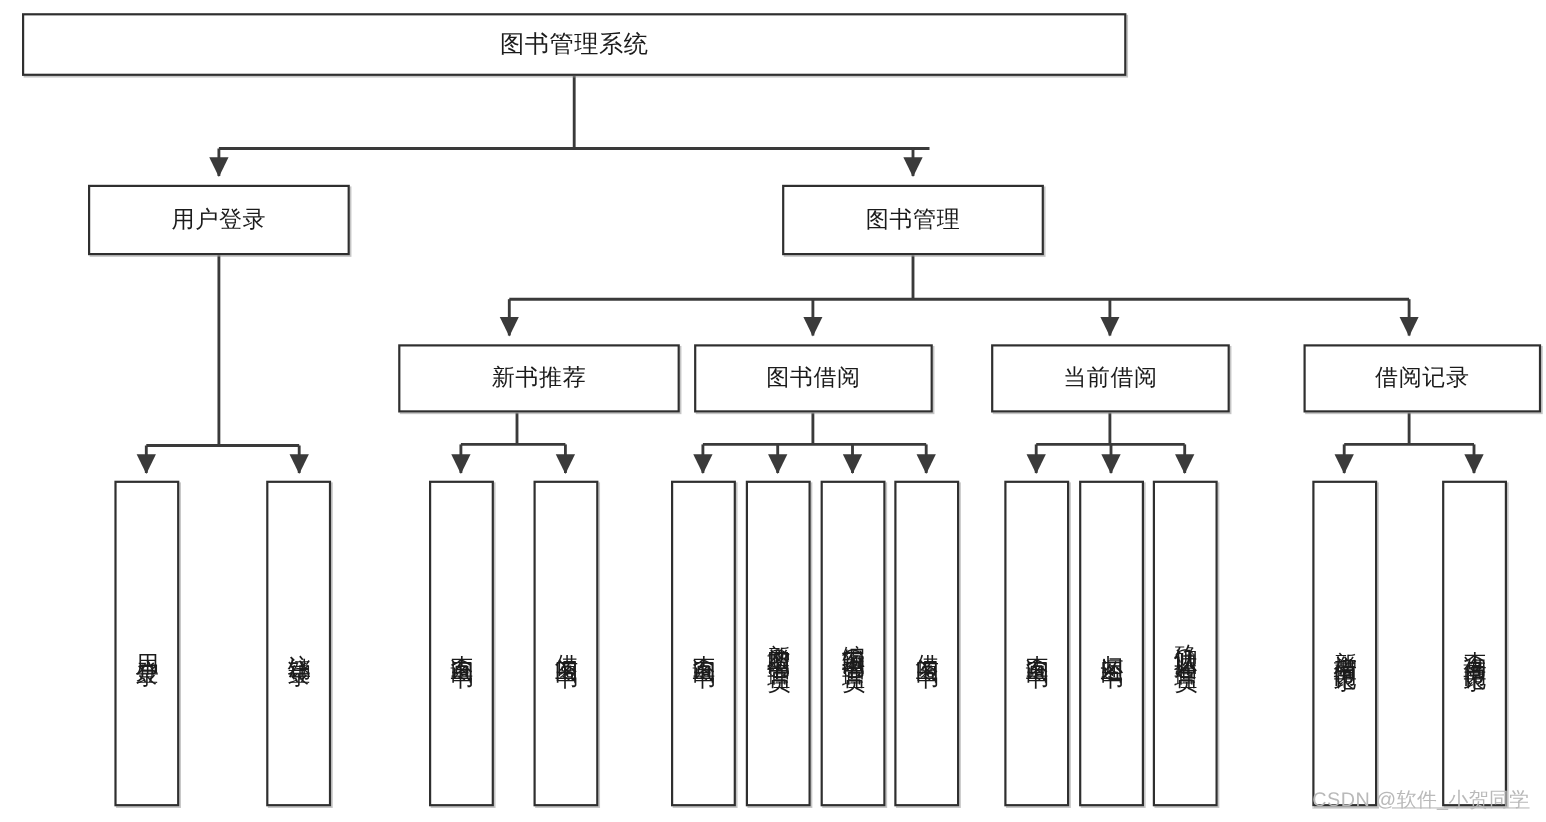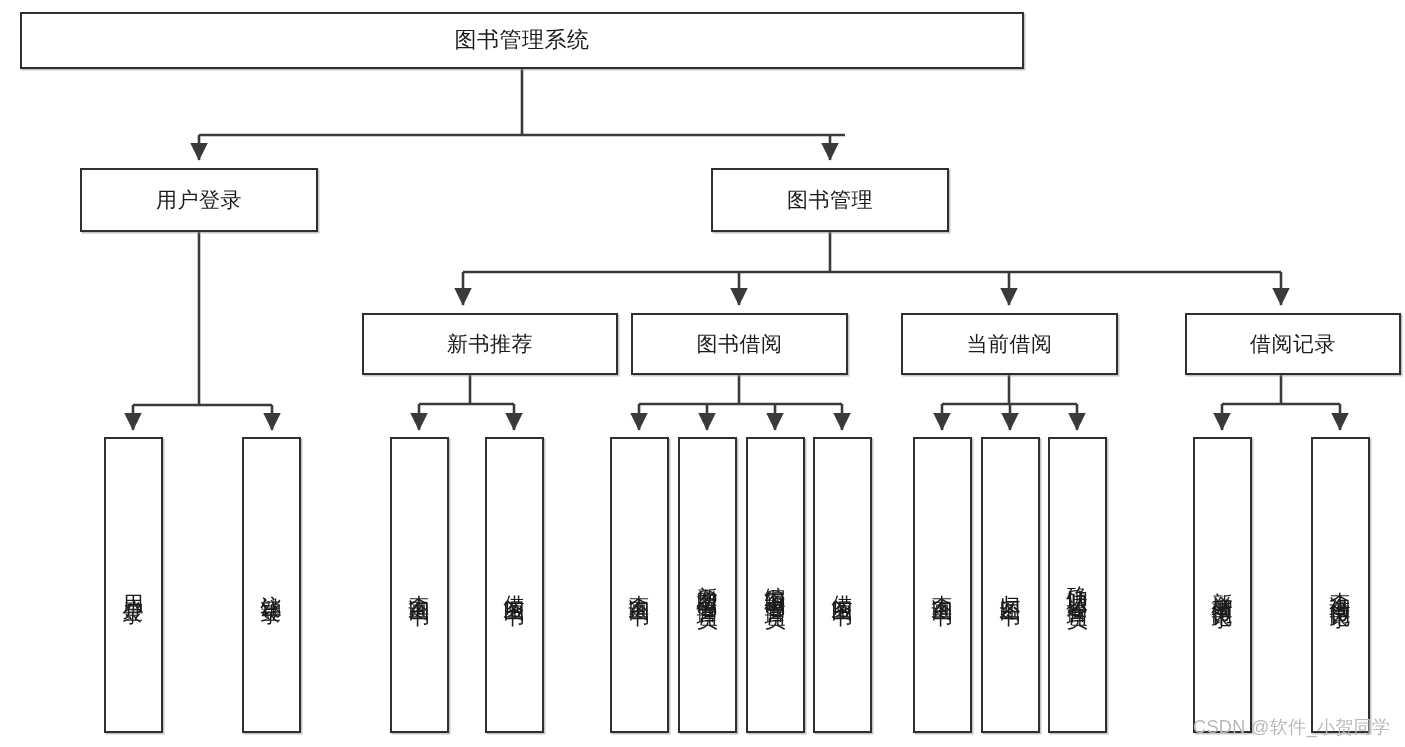--- a/index.html
+++ b/index.html
@@ -192,15 +192,15 @@
     <span class="label">确认归还（管理员）</span>
   </div>
 
   <div class="node v" style="left:1193px; top:437px; width:59px; height:296px;">
     <span class="label">新增借阅记录</span>
   </div>
   <div class="node v" style="left:1311px; top:437px; width:59px; height:296px;">
     <span class="label">查询借阅记录</span>
   </div>
 
-  <div class="watermark" style="left:1193px; top:715px;">CSDN @软件_小贺同学</div>
+  <div class="watermark" style="left:1193px; top:715px;text-decoration:underline;">CSDN @软件_小贺同学</div>
 
 </div>
 
 </body></html>

